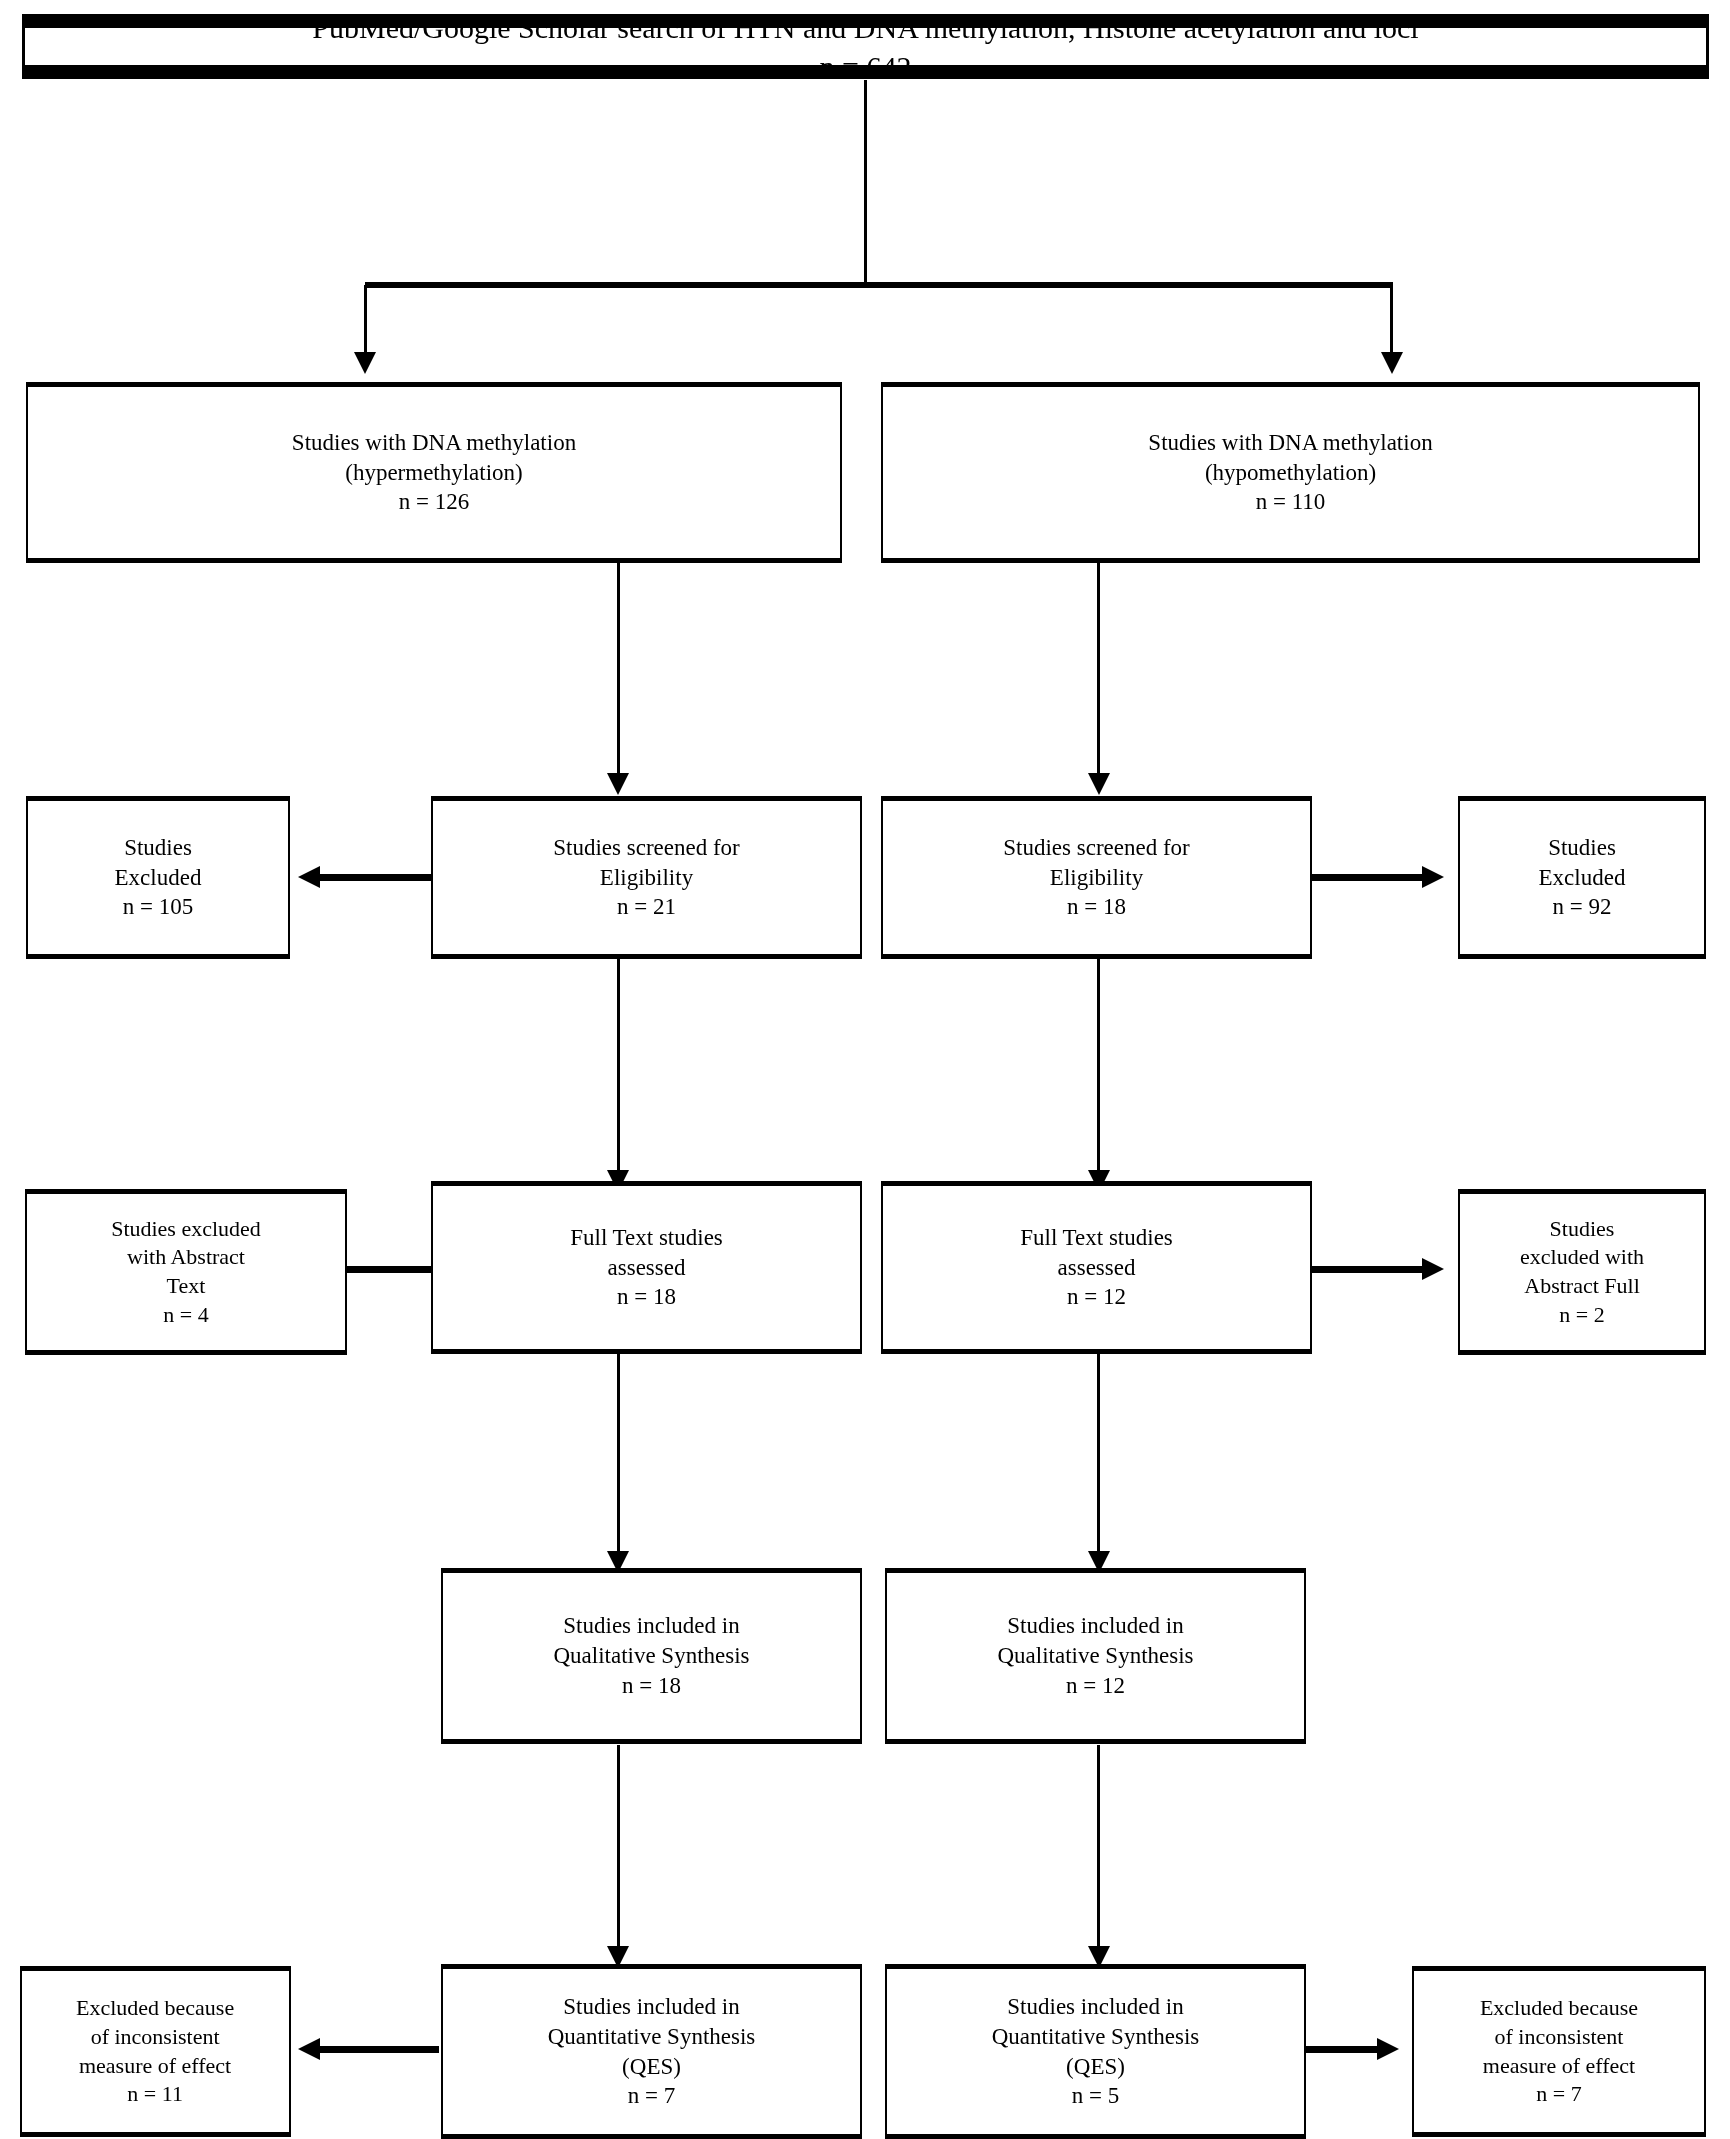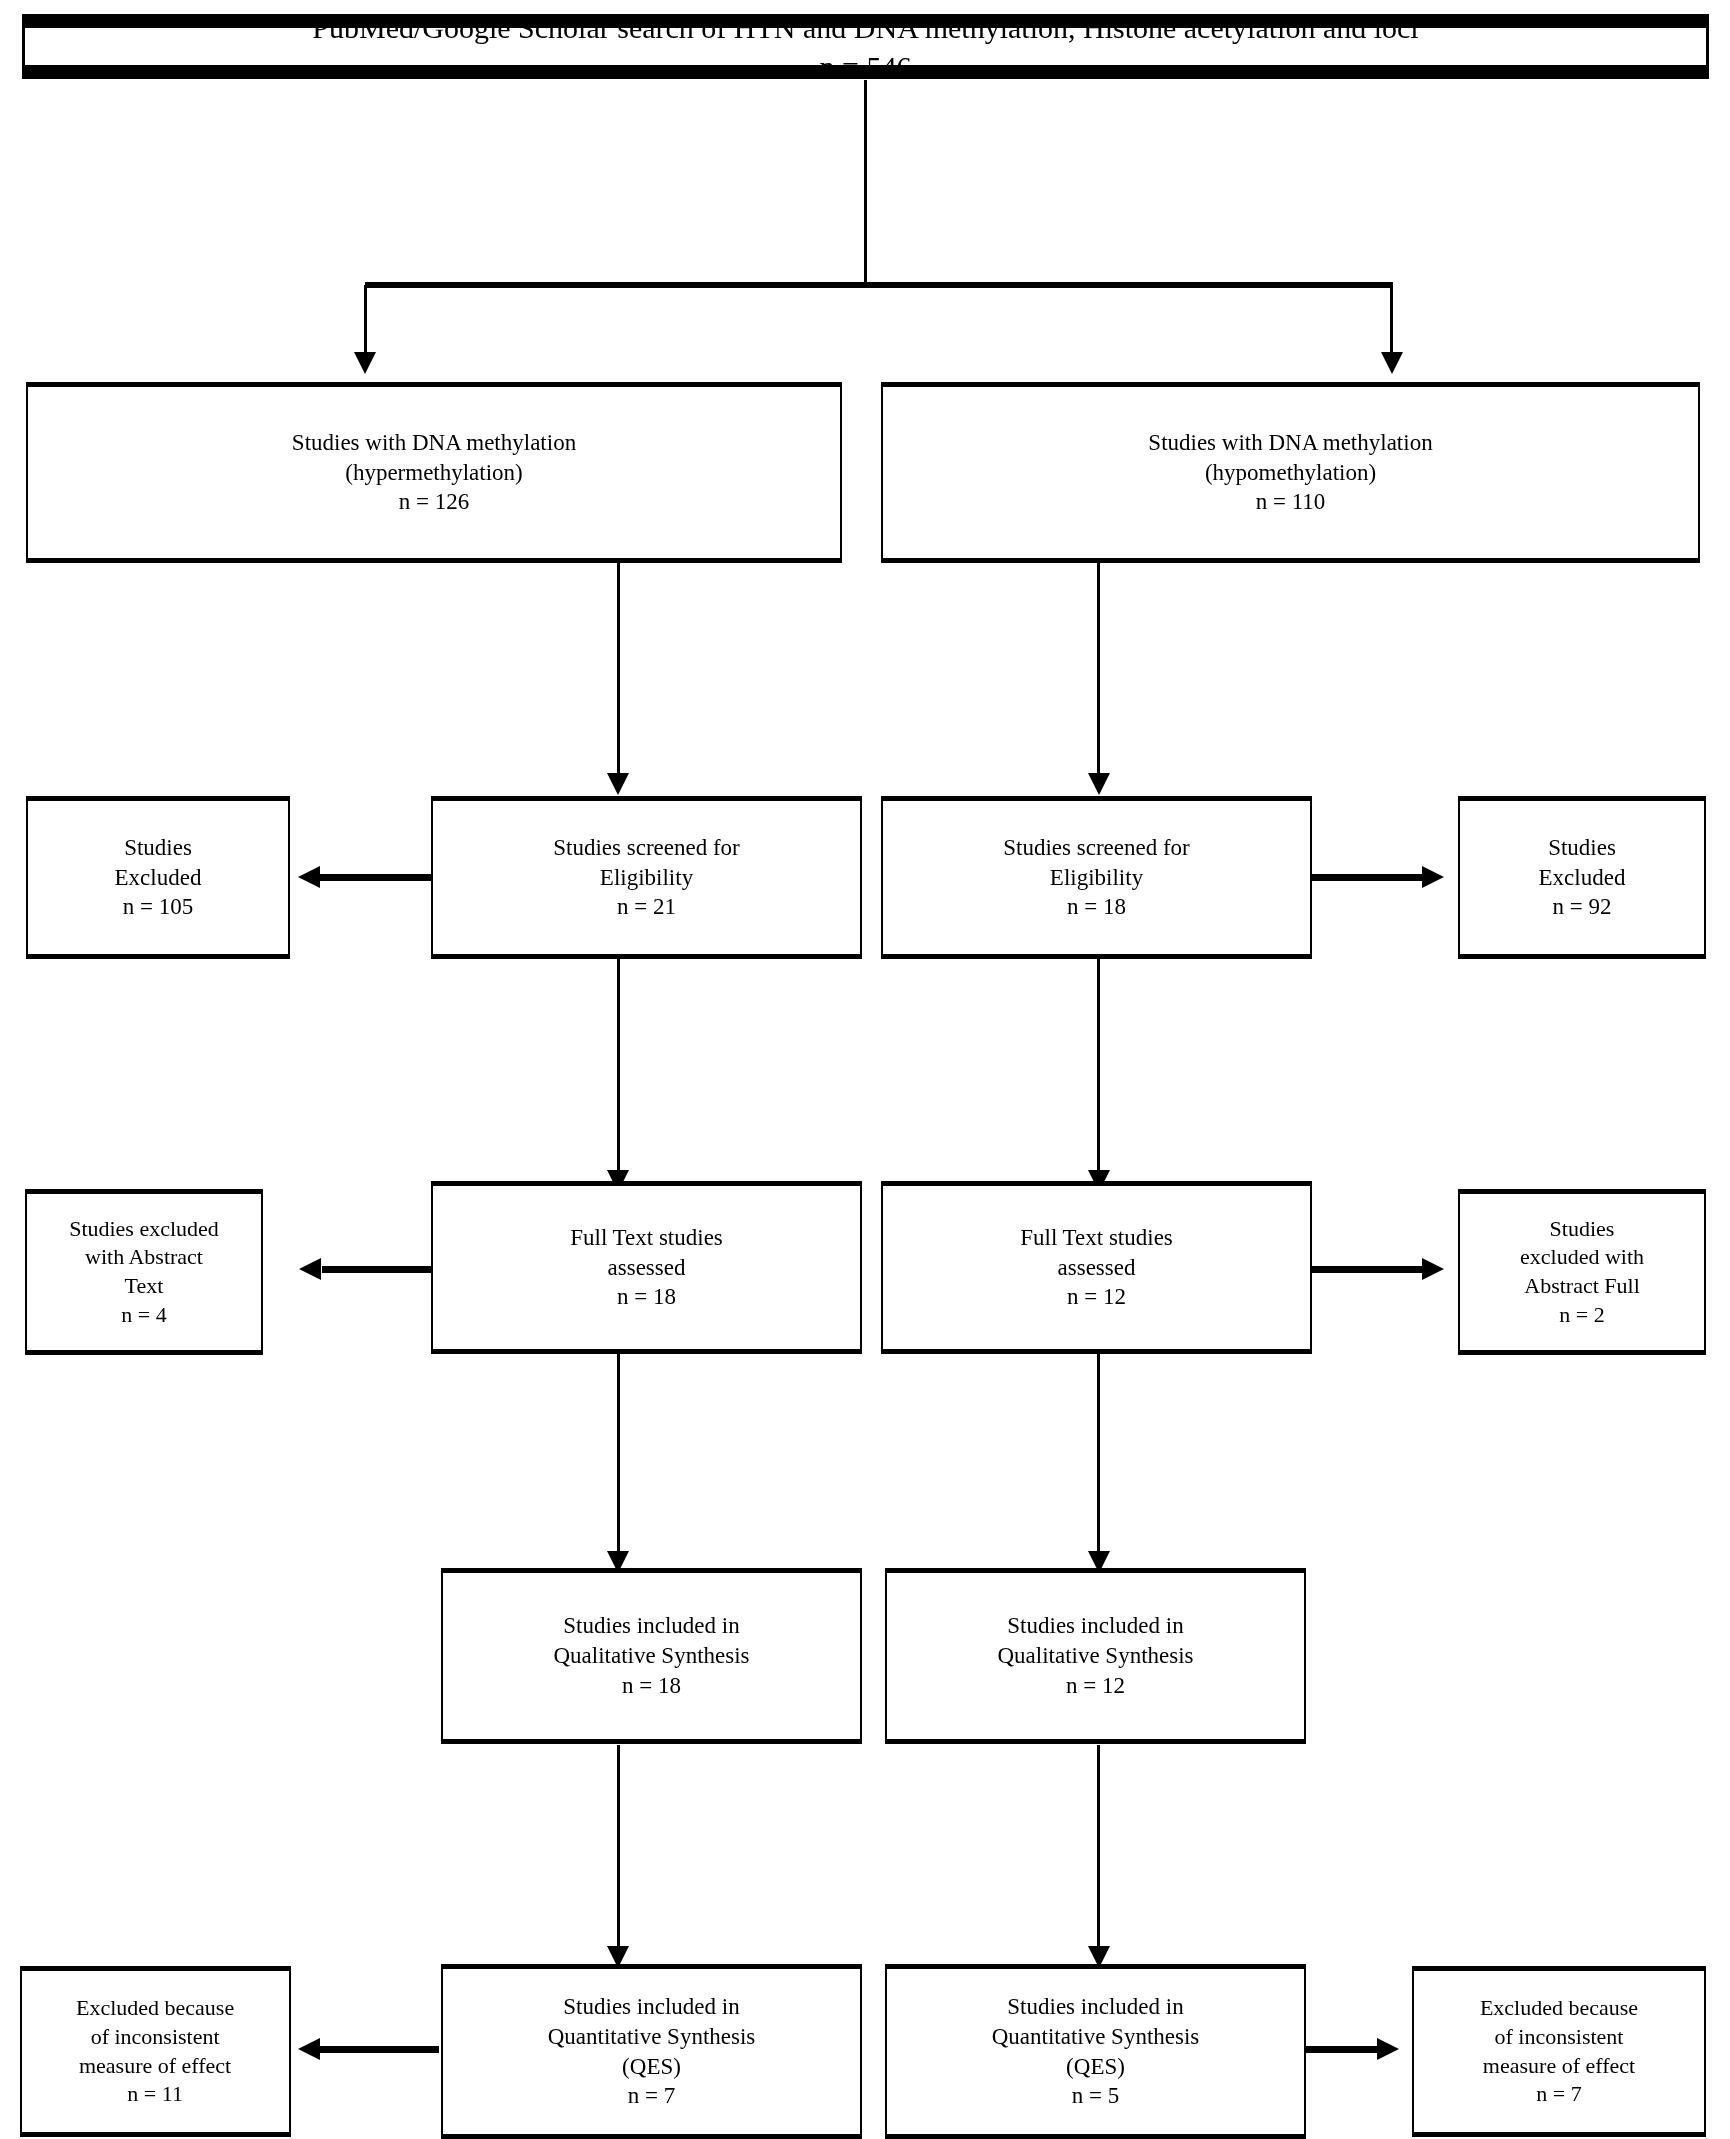--- a/index.html
+++ b/index.html
@@ -88,21 +88,21 @@
   }
   .hline.arrowshaft { height: 7.2px; }
 </style>
 </head>
 <body>
 
 <div id="diagram-root">
 
   <div class="node header-node" style="left:22px; top:14.4px; width:1687px; height:65px;">
     <span class="line fs-big">PubMed/Google Scholar search of HTN and DNA methylation, Histone acetylation and loci</span>
-    <span class="line fs-big">n = 546</span>
+    <span class="line fs-big">n = 642</span>
   </div>
 
   <div class="vline" style="left:864px; top:80px; height:206px;"></div>
   <div class="hline thick" style="left:365px; top:282px; width:1028px;"></div>
   <div class="vline" style="left:364px; top:285px; height:69px;"></div>
   <div class="arrow-down" style="left:354px; top:352px;"></div>
   <div class="vline" style="left:1390px; top:285px; height:69px;"></div>
   <div class="arrow-down" style="left:1381px; top:352px;"></div>
 
   <div class="node" style="left:26px; top:382px; width:816px; height:181px;">
@@ -150,21 +150,21 @@
   <div class="arrow-left" style="left:298px; top:866px;"></div>
 
   <div class="hline arrowshaft" style="left:1308px; top:874px; width:114px;"></div>
   <div class="arrow-right" style="left:1422px; top:866px;"></div>
 
   <div class="vline" style="left:617px; top:959px; height:212px;"></div>
   <div class="arrow-down" style="left:607px; top:1170px;"></div>
   <div class="vline" style="left:1097px; top:959px; height:212px;"></div>
   <div class="arrow-down" style="left:1088px; top:1170px;"></div>
 
-  <div class="node" style="left:25px; top:1189px; width:238px; height:166px;">
+  <div class="node" style="left:25px; top:1189px; width:322px; height:166px;">
     <span class="line fs-small">Studies excluded</span>
     <span class="line fs-small">with Abstract</span>
     <span class="line fs-small">Text</span>
     <span class="line fs-small">n = 4</span>
   </div>
 
   <div class="node" style="left:431px; top:1181px; width:431px; height:173px;">
     <span class="line fs-main">Full Text studies</span>
     <span class="line fs-main">assessed</span>
     <span class="line fs-main">n = 18</span>

